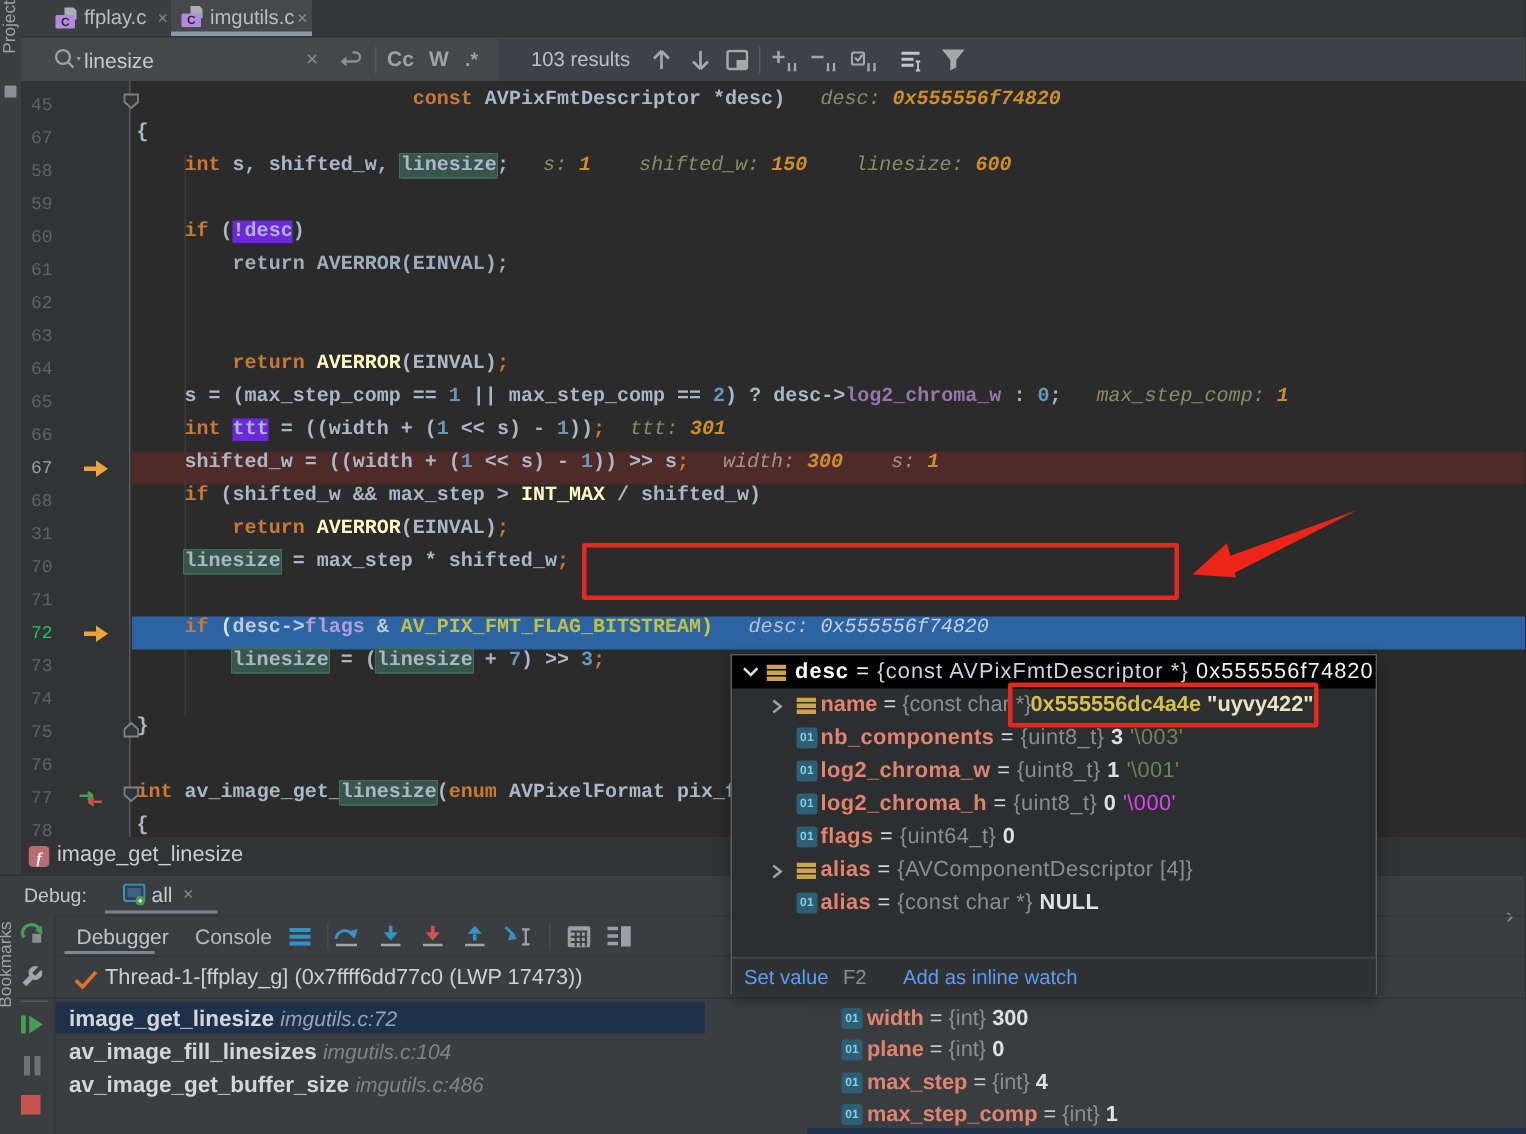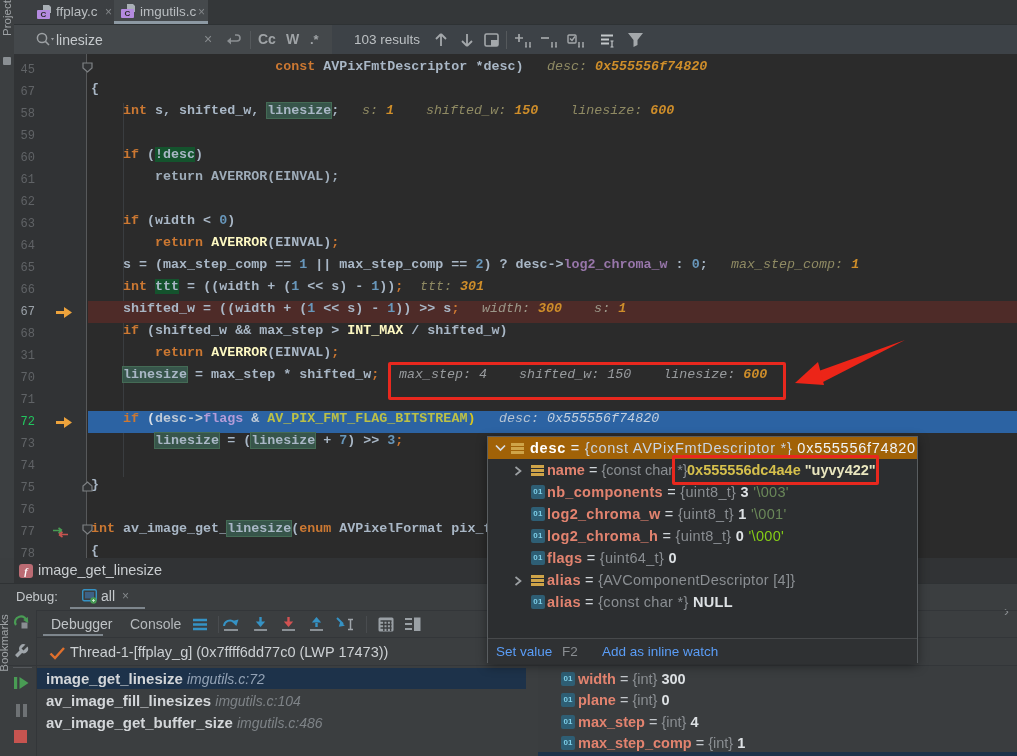--- a/index.html
+++ b/index.html
@@ -14,31 +14,31 @@
 
 #editor{left:14px;top:54px;width:1003px;height:504px;background:#2b2b2b;overflow:hidden}
 #gutter{position:absolute;left:0;top:0;width:73px;height:504px;background:#313335;border-right:1px solid #57595b}
 .row{position:absolute;left:0;width:1003px;height:22px}
 .num{position:absolute;left:0px;top:0;width:21px;text-align:right;font:12px "Liberation Mono",monospace;color:#606366;line-height:22px}
 .code{position:absolute;left:77px;top:0;height:22px;line-height:22px;font:700 13.35px "Liberation Mono",monospace;white-space:pre;color:#a9b7c6}
 .hint{position:absolute;top:0;height:22px;line-height:22px;font:italic 13.35px "Liberation Mono",monospace;color:#8f8a63;white-space:pre}
 .hv{color:#cf8e2a;font-weight:700}
 .kw{color:#cc7832}.nm{color:#6897bb}.mc{color:#fef9c3}.fld{color:#9876aa}.gr{color:#9fadba}.sc{color:#cc7832}
 .hl{background:#37554a;outline:1px solid #446b55;box-shadow:0 2px 0 -1px #3f8f74}
-.wl{background:#14532d}
+.wl{background:#6d28d9}
 .arrow{position:absolute;left:41px;top:5px}
 
 #panel{left:0;top:558px;width:1017px;height:198px;background:#3b3e40}
 #phead{position:absolute;left:14px;top:0;width:1003px;height:25px;background:#313335;color:#c9cdd0;font-size:14.5px;line-height:25px}
 #drow{position:absolute;left:14px;top:25px;width:1003px;height:27px;color:#c3c7ca;font-size:13px;line-height:27px}
 #toolrow{position:absolute;left:37px;top:52px;width:980px;height:27px;font-size:14px;line-height:27px;color:#c0c4c7;border-top:1px solid #333639}
 #threadrow{position:absolute;left:37px;top:79px;width:980px;height:29px;font-size:14.5px;line-height:29px;color:#ccd0d3;border-top:1px solid #333639}
 #frames{position:absolute;left:37px;top:108px;width:501px;height:90px}
 #vars{position:absolute;left:538px;top:108px;width:479px;height:90px;background:#3a3d3f}
-.fr{position:absolute;left:0;width:489px;height:22px;font-size:15px;line-height:22px;color:#d3d6d9}
+.fr{position:absolute;left:0;width:433px;height:22px;font-size:15px;line-height:22px;color:#d3d6d9}
 .frf{font-style:italic;font-weight:400;color:#7e8387;font-size:14px}
 .vr{position:absolute;left:0;width:479px;height:22px;font-size:14.5px;line-height:22px;color:#c3c7cb}
 .vname{color:#e2836f;font-weight:700}
 .vtype{color:#8a8e92}
 .vval{color:#dde1e4;font-weight:700}
 .icon01{position:absolute;width:14px;height:14px;top:4px;background:#2e5e74;border-radius:2px;color:#7ecfe8;font:700 8px "Liberation Sans";text-align:center;line-height:14px}
 
 #popup{left:487px;top:436px;width:431px;height:227px;background:#2c2e30;border:1px solid #595d60;box-shadow:0 3px 10px rgba(0,0,0,.4)}
 .prow{position:absolute;left:0;width:429px;height:22px;font-size:14.5px;letter-spacing:0.3px;line-height:22px;color:#cfd4d8}
 .sicon{display:inline-block;width:13px;height:11px;vertical-align:-1px}
@@ -158,21 +158,20 @@
     </div>
   <div class="row" style="top:115px">
       <span class="num">61</span>
       <span class="code">        <span class="gr">return AVERROR(EINVAL);</span></span>
     </div>
   <div class="row" style="top:137px">
       <span class="num">62</span>
     </div>
   <div class="row" style="top:159px">
       <span class="num">63</span>
-      <span class="code">    <span class="kw">if</span> (width &lt; <span class="nm">0</span>)</span>
     </div>
   <div class="row" style="top:181px">
       <span class="num">64</span>
       <span class="code">        <span class="kw">return</span> <span class="mc">AVERROR</span>(EINVAL)<span class="sc">;</span></span>
     </div>
   <div class="row" style="top:203px">
       <span class="num">65</span>
       <span class="code">    s = (max_step_comp == <span class="nm">1</span> || max_step_comp == <span class="nm">2</span>) ? desc-&gt;<span class="fld">log2_chroma_w</span> : <span class="nm">0</span>;</span>
       <span class="hint" style="left:717px">max_step_comp: <span class="hv">1</span></span>
     </div>
@@ -194,21 +193,20 @@
       <span class="num">68</span>
       <span class="code">    <span class="kw">if</span> (shifted_w &amp;&amp; max_step &gt; <span class="mc">INT_MAX</span> / shifted_w)</span>
     </div>
   <div class="row" style="top:291px">
       <span class="num">31</span>
       <span class="code">        <span class="kw">return</span> <span class="mc">AVERROR</span>(EINVAL)<span class="sc">;</span></span>
     </div>
   <div class="row" style="top:313px">
       <span class="num">70</span>
       <span class="code">    <span class="hl">linesize</span> = max_step * shifted_w<span class="sc">;</span></span>
-      <span class="hint" style="left:385px;color:#989b9e">max_step: 4    shifted_w: 150    linesize: <span class="hv">600</span></span>
     </div>
   <div class="row" style="top:335px">
       <span class="num">71</span>
     </div>
   <div class="row" style="top:357px">
       <div style="position:absolute;left:74px;top:0;width:929px;height:22px;background:#2c63a3"></div>
       <span class="num" style="color:#22c55e">72</span>
       <svg class="arrow" width="18" height="13">
         <path d="M1 5 h8 v-4 l8 5.5 -8 5.5 v-4 h-8 z" fill="#eda33c"></path>
       </svg>
@@ -372,21 +370,21 @@
         <span style="position:absolute;left:40px"><span class="vname">max_step</span> = <span class="vtype">{int}</span> <span class="vval">4</span></span>
       </div>
     <div class="vr" style="top:66.3px">
         <span class="icon01" style="left:23px">01</span>
         <span style="position:absolute;left:40px"><span class="vname">max_step_comp</span> = <span class="vtype">{int}</span> <span class="vval">1</span></span>
       </div>
     <div class="abs" style="left:0;top:86px;width:479px;height:4px;background:#1d324a"></div>
   </div>
 </div>
 <div class="abs" id="popup">
-  <div class="prow" style="top:0;background:#a16207;color:#e6ecf4">
+  <div class="prow" style="top:0;background:#000000;color:#e6ecf4">
     <svg class="abs" style="left:7px;top:7px" width="11" height="8">
         <path d="M1 1.5 l4.5 4.5 4.5 -4.5" fill="none" stroke="#d8dee6" stroke-width="1.7"></path>
       </svg>
     <svg class="sicon abs" style="left:23px;top:6px">
         <rect y="0" width="13" height="3" fill="#cfa448"></rect>
         <rect y="4" width="13" height="3" fill="#cfa448"></rect>
         <rect y="8" width="13" height="3" fill="#cfa448"></rect>
       </svg>
     <span class="abs" style="left:42px;letter-spacing:0.75px"><b style="color:#fff">desc</b> = <span style="color:#c9d4e2">{const AVPixFmtDescriptor *}</span> <span style="color:#f0f4f8">0x555556f74820</span></span>
   </div>
@@ -405,21 +403,21 @@
   <div class="prow" style="top:44px">
       <span class="icon01" style="left:43px">01</span>
       <span class="abs" style="left:59px"><span class="vname">nb_components</span> = <span class="vtype">{uint8_t}</span> <span class="vval">3</span> <span style="color:#6a8759">'\003'</span></span>
     </div>
   <div class="prow" style="top:66px">
       <span class="icon01" style="left:43px">01</span>
       <span class="abs" style="left:59px"><span class="vname">log2_chroma_w</span> = <span class="vtype">{uint8_t}</span> <span class="vval">1</span> <span style="color:#6a8759">'\001'</span></span>
     </div>
   <div class="prow" style="top:88px">
       <span class="icon01" style="left:43px">01</span>
-      <span class="abs" style="left:59px"><span class="vname">log2_chroma_h</span> = <span class="vtype">{uint8_t}</span> <span class="vval">0</span> <span style="color:#84cc16">'\000'</span></span>
+      <span class="abs" style="left:59px"><span class="vname">log2_chroma_h</span> = <span class="vtype">{uint8_t}</span> <span class="vval">0</span> <span style="color:#d946ef">'\000'</span></span>
     </div>
   <div class="prow" style="top:110px">
       <span class="icon01" style="left:43px">01</span>
       <span class="abs" style="left:59px"><span class="vname">flags</span> = <span class="vtype">{uint64_t}</span> <span class="vval">0</span></span>
     </div>
   <div class="prow" style="top:132px">
     <svg class="abs" style="left:26px;top:7px" width="8" height="10">
         <path d="M1.5 1 l5 4 -5 4" fill="none" stroke="#9da1a4" stroke-width="1.7"></path>
       </svg>
     <svg class="sicon abs" style="left:43px;top:6px">

